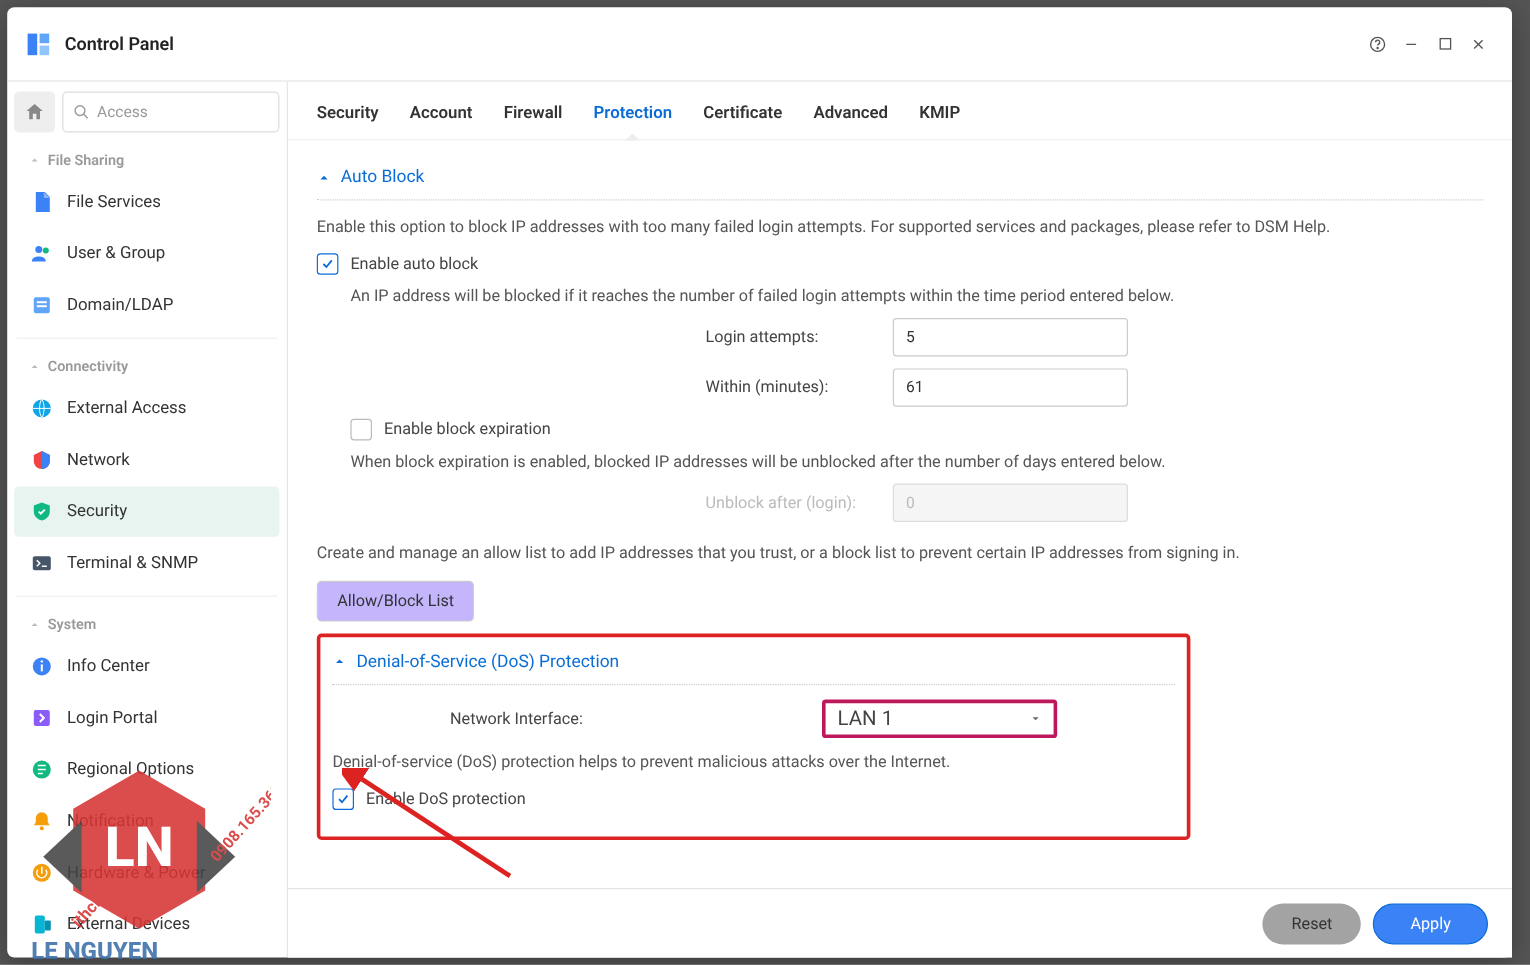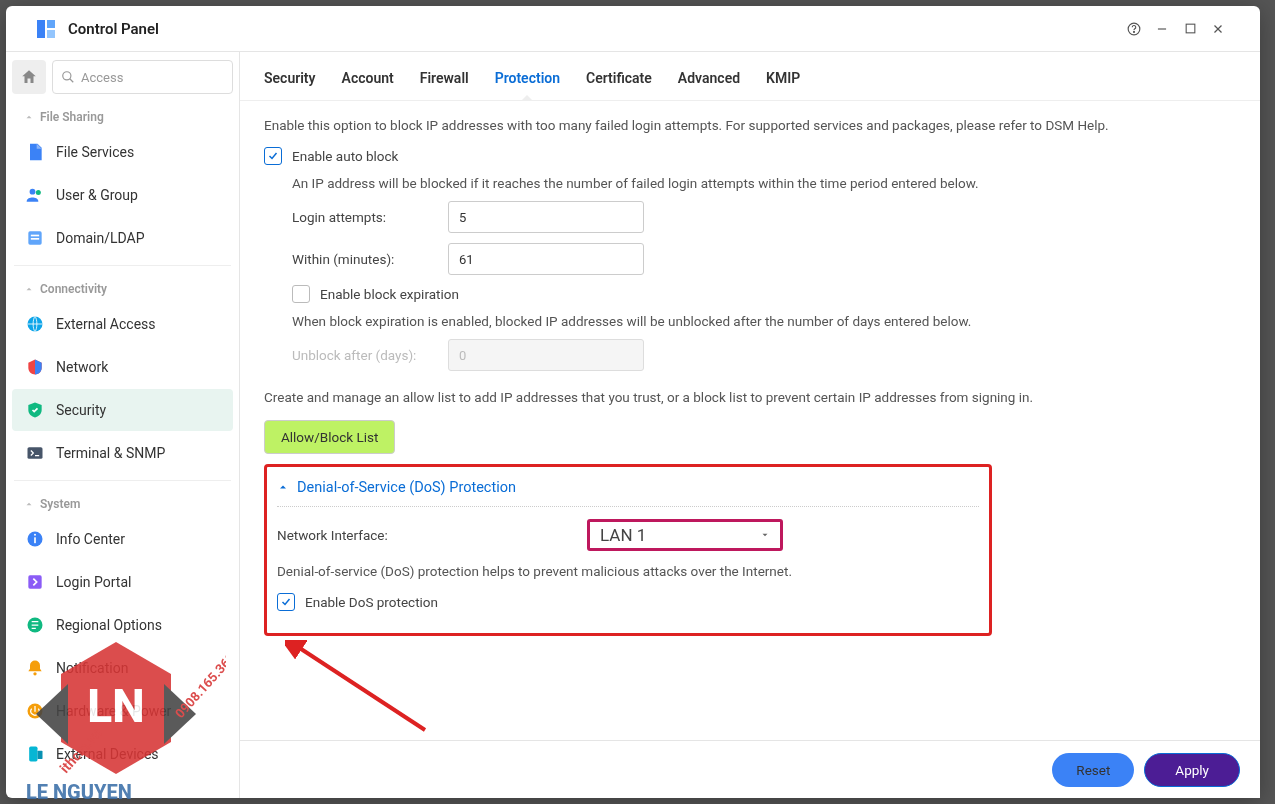--- a/index.html
+++ b/index.html
@@ -1,18 +1,18 @@
 <!DOCTYPE html>
 <html><head>
 <meta charset="utf-8">
 <style>
 * { box-sizing: border-box; margin: 0; padding: 0; font-family: -apple-system, BlinkMacSystemFont, "Segoe UI", Roboto, Arial, sans-serif; }
 body { width: 1275px; height: 804px; background: #555; position: relative; overflow: hidden; }
 .window { position: absolute; top: 6px; left: 6px; width: 1254px; height: 792px; background: #fff; border-radius: 6px; box-shadow: 0 4px 24px rgba(0,0,0,.3); display: flex; flex-direction: column; }
-.titlebar { height: 46px; display: flex; align-items: center; padding: 0 28px; border-bottom: 1px solid #e5e5e5; }
+.titlebar { height: 62px; display: flex; align-items: center; padding: 0 14px; border-bottom: 1px solid #e5e5e5; }
 .titlebar .app-icon { width: 24px; height: 24px; margin-right: 10px; display: inline-flex; }
 .titlebar .title { font-size: 15px; font-weight: 600; color: #222; }
 .titlebar .spacer { flex: 1; }
 .winbtn { width: 28px; height: 28px; display: inline-flex; align-items: center; justify-content: center; color: #555; font-size: 15px; cursor: pointer; border-radius: 3px; }
 .body { flex: 1; display: flex; overflow: hidden; }
 .sidebar { width: 234px; border-right: 1px solid #e5e5e5; overflow-y: auto; padding: 8px 6px; }
 .homerow { display: flex; gap: 6px; margin-bottom: 6px; }
 .homebtn { width: 34px; height: 34px; background: #eee; border-radius: 4px; display: flex; align-items: center; justify-content: center; color: #666; }
 .search { flex: 1; height: 34px; border: 1px solid #ddd; border-radius: 4px; display: flex; align-items: center; padding: 0 8px; color: #999; font-size: 13px; }
 .search svg { margin-right: 6px; }
@@ -29,27 +29,27 @@
 .tab.active::after { content: ""; position: absolute; left: 50%; bottom: -1px; transform: translateX(-50%); width: 0; height: 0; border-left: 6px solid transparent; border-right: 6px solid transparent; border-bottom: 6px solid #eee; }
 .content { flex: 1; overflow-y: auto; padding: 14px 24px 70px; font-size: 13.5px; color: #444; }
 .section-hdr { display: flex; align-items: center; gap: 8px; color: #0a6dd6; font-size: 14.5px; padding: 8px 0 10px; border-bottom: 1px dotted #ccc; margin-bottom: 12px; cursor: pointer; }
 .desc { color: #555; margin-bottom: 12px; line-height: 1.5; }
 .check-row { display: flex; align-items: center; gap: 10px; margin-bottom: 10px; }
 .checkbox { width: 18px; height: 18px; border: 1px solid #bbb; border-radius: 3px; display: inline-flex; align-items: center; justify-content: center; flex-shrink: 0; }
 .checkbox.checked { border-color: #0a6dd6; background: #fff; }
 .checkbox.checked svg { stroke: #0a6dd6; }
 .indent { padding-left: 28px; }
 .indent .desc2 { color: #555; margin-bottom: 10px; }
-.form-row { display: flex; align-items: center; margin-bottom: 10px; }
+.form-row { display: flex; align-items: center; margin-bottom: 10px; justify-content: center; }
 .form-row .lbl { width: 156px; color: #444; }
 .form-row .lbl.dis { color: #bbb; }
 .inp { width: 196px; height: 32px; border: 1px solid #ccc; border-radius: 3px; padding: 0 10px; font-size: 13px; color: #333; }
 .inp.dis { background: #f5f5f5; color: #bbb; border-color: #ddd; }
-.btn { height: 34px; padding: 0 16px; border: 1px solid #ccc; background: #bef264; border-radius: 4px; font-size: 13.5px; color: #333; cursor: pointer; display: inline-flex; align-items: center; }
-.btn.primary { background: #4c1d95; color: #fff; border-color: #0a6dd6; }
+.btn { height: 34px; padding: 0 16px; border: 1px solid #ccc; background: #c4b5fd; border-radius: 4px; font-size: 13.5px; color: #333; cursor: pointer; display: inline-flex; align-items: center; }
+.btn.primary { background: #3b82f6; color: #fff; border-color: #0a6dd6; }
 .dropdown { width: 196px; height: 32px; border: 3px solid #be185d; border-radius: 3px; padding: 0 10px; display: flex; align-items: center; justify-content: space-between; font-size: 17px; cursor: pointer; }
 .redbox { border: 3px solid #d22; border-radius: 4px; padding: 4px 10px 12px; margin-top: 10px; width: 728px; }
 .redbox .section-hdr { border-bottom: 1px dotted #ccc; }
 .footer { position: absolute; bottom: 0; left: 234px; right: 0; height: 58px; border-top: 1px solid #e5e5e5; background: #fff; display: flex; align-items: center; justify-content: flex-end; gap: 10px; padding: 0 20px; }
 .wm { position: absolute; left: 6px; bottom: 0; width: 220px; height: 180px; pointer-events: none; }
 .arrow { position: absolute; left: 285px; top: 640px; pointer-events: none; }
 .form-row-wide .lbl { width: 310px; }
 </style>
 </head>
 <body>
@@ -256,20 +256,26 @@
         <div class="tab">Security</div>
         <div class="tab">Account</div>
         <div class="tab">Firewall</div>
         <div class="tab active">Protection</div>
         <div class="tab">Certificate</div>
         <div class="tab">Advanced</div>
         <div class="tab">KMIP</div>
       </div>
 
       <div class="content">
+        <div class="section-hdr">
+          <svg width="12" height="12" viewBox="0 0 24 24" fill="#0a6dd6">
+              <path d="M6 15l6-6 6 6z"></path>
+            </svg>
+          <span>Auto Block</span>
+        </div>
         <div class="desc">Enable this option to block IP addresses with too many failed login attempts. For supported services and packages, please refer to DSM Help.</div>
         <div class="check-row">
           <span class="checkbox checked">
               <svg width="12" height="12" viewBox="0 0 24 24" fill="none" stroke-width="3">
                 <path d="M5 12l5 5 9-11"></path>
               </svg>
             </span>
           <span>Enable auto block</span>
         </div>
         <div class="indent">
@@ -281,21 +287,21 @@
           <div class="form-row">
             <span class="lbl">Within (minutes):</span>
             <input class="inp" value="61" style="">
           </div>
           <div class="check-row">
             <span class="checkbox"></span>
             <span>Enable block expiration</span>
           </div>
           <div class="desc2">When block expiration is enabled, blocked IP addresses will be unblocked after the number of days entered below.</div>
           <div class="form-row">
-            <span class="lbl dis">Unblock after (days):</span>
+            <span class="lbl dis">Unblock after (login):</span>
             <input class="inp dis" disabled="" value="0" style="">
           </div>
         </div>
         <div class="desc" style="margin-top:16px">Create and manage an allow list to add IP addresses that you trust, or a block list to prevent certain IP addresses from signing in.</div>
         <button class="btn">Allow/Block List</button>
 
         <div class="redbox">
           <div class="section-hdr">
             <svg width="12" height="12" viewBox="0 0 24 24" fill="#0a6dd6">
                 <path d="M6 15l6-6 6 6z"></path>
@@ -319,21 +325,21 @@
                 </svg>
               </span>
             <span>Enable DoS protection</span>
           </div>
         </div>
       </div>
     </div>
   </div>
 
   <div class="footer">
-    <button class="btn" style="border:none;background:#3b82f6;border-radius:18px;padding:0 24px">Reset</button>
+    <button class="btn" style="border:none;background:#a3a3a3;border-radius:18px;padding:0 24px">Reset</button>
     <button class="btn primary" style="border-radius:18px;padding:0 30px">Apply</button>
   </div>
 </div>
 
 <svg class="arrow" width="160" height="100">
   <defs>
       <marker id="ah" markerWidth="10" markerHeight="10" refX="2" refY="3" orient="auto">
         <path d="M0,0 L0,6 L8,3 z" fill="#d22"></path>
       </marker>
     </defs>

